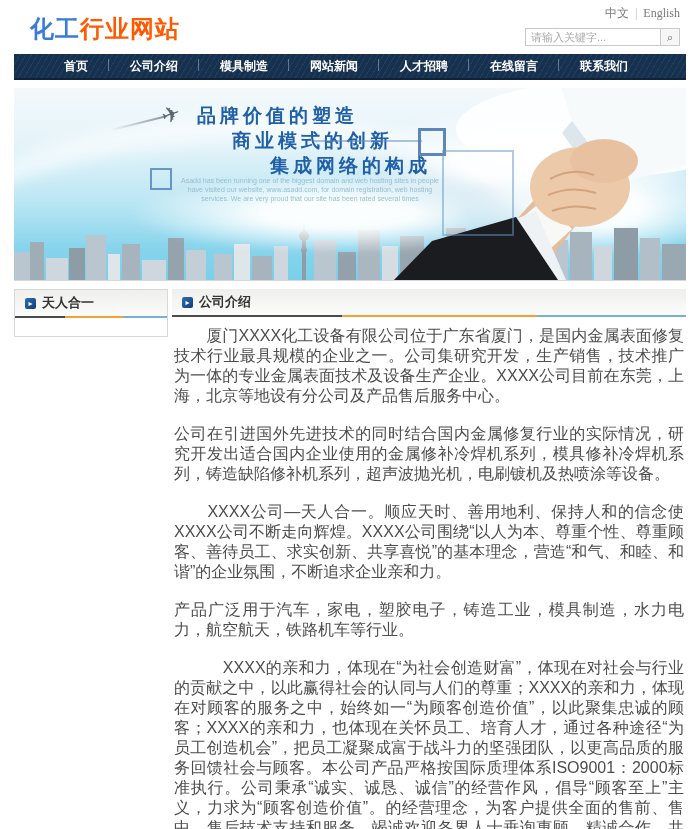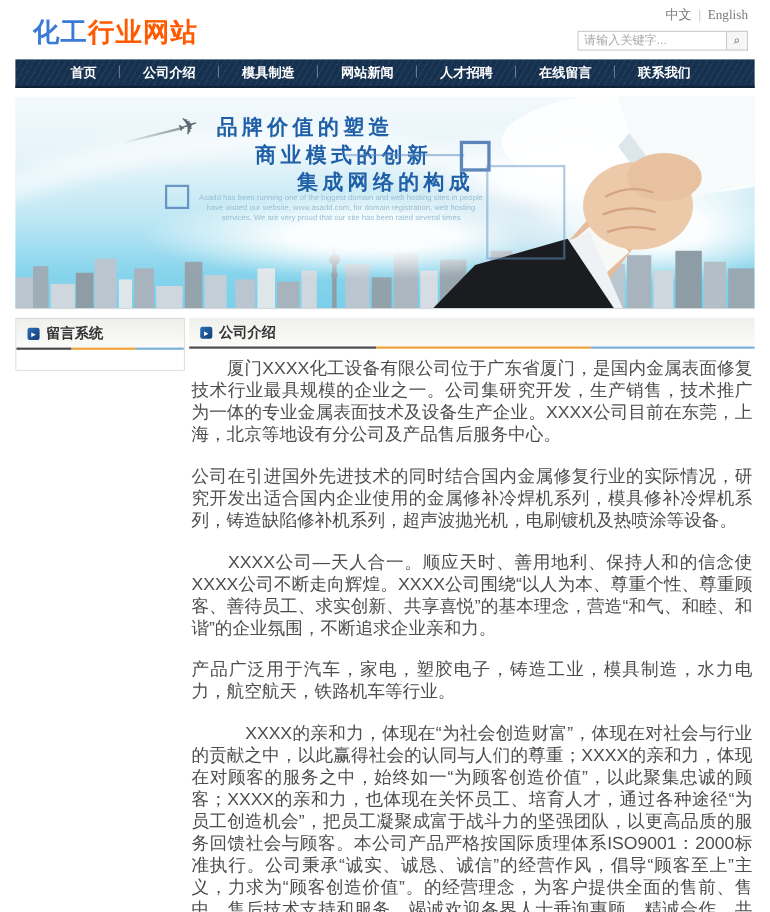--- a/index.html
+++ b/index.html
@@ -204,21 +204,21 @@
     <div class="sq sq-b"></div>
     <div class="sq sq-c"></div>
     <div class="decor-line"></div>
   </div>
 
   <div class="content">
 
     <div class="sidebar">
       <div class="box-head">
         <span class="bullet">▸</span>
-        <span class="box-title">留言系统</span>
+        <span class="box-title">天人合一</span>
       </div>
       <div class="tricolor">
           <span class="t1"></span>
           <span class="t2"></span>
           <span class="t3"></span>
         </div>
       <div class="sidebar-body"></div>
     </div>
 
     <div class="main">

